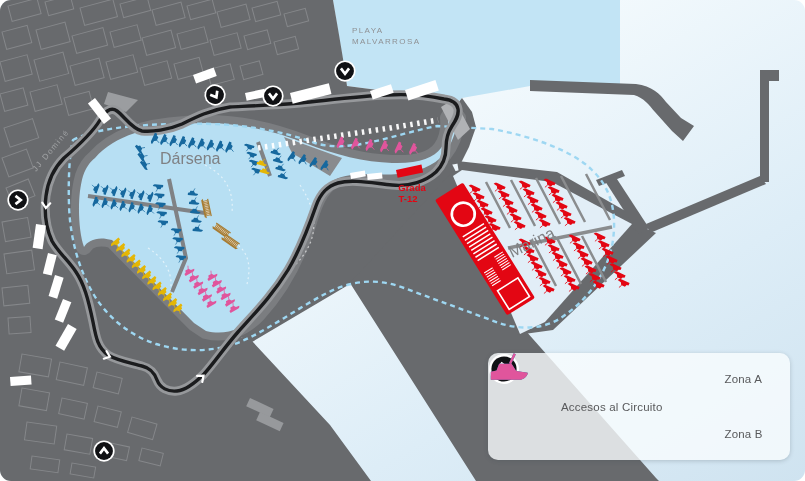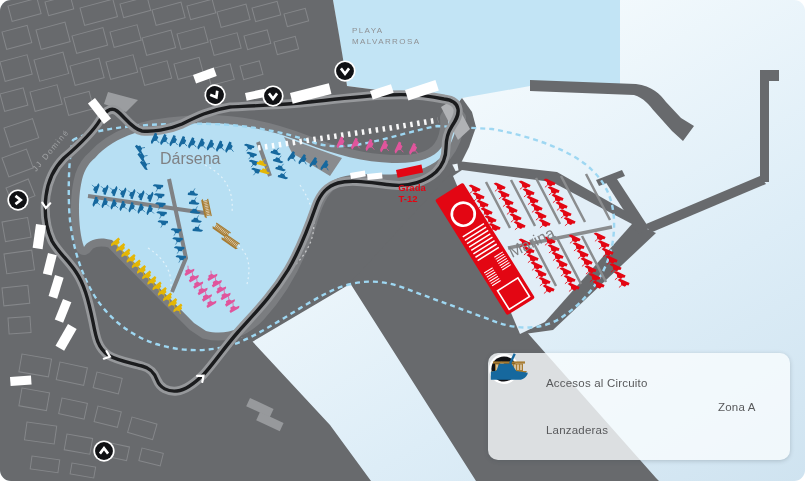--- a/index.html
+++ b/index.html
@@ -3,21 +3,21 @@
 <meta charset="utf-8">
 <style>
   html,body{margin:0;padding:0;background:#fff;font-family:"Liberation Sans",sans-serif;}
   #stage{position:relative;width:805px;height:481px;overflow:hidden;border-radius:11px;}
   #stage svg{position:absolute;left:0;top:0;}
   text{font-family:"Liberation Sans",sans-serif;}
   #legend{position:absolute;left:488px;top:353px;width:302px;height:107px;
     background:rgba(249,252,254,0.80);border-radius:10px;
     box-shadow:0 1px 4px rgba(60,70,80,0.25);display:flex;padding:0;}
   .lg-col{display:flex;flex-direction:column;justify-content:space-around;padding:6px 0;}
-  .lg-col.left{width:172px;}
+  .lg-col.left{width:172px;margin-left:15px;}
   .lg-col.right{width:130px;gap:16px;}
   .lg-row{display:flex;align-items:center;height:31px;}
   .lg-icon{width:58px;display:flex;justify-content:center;align-items:center;flex:0 0 58px;}
   .lg-label{font-size:11.5px;color:#58595b;letter-spacing:0.2px;}
 </style>
 </head>
 <body>
 
 <div id="stage">
 <svg id="map-svg" width="805" height="481" viewBox="0 0 805 481">
@@ -356,33 +356,33 @@
 <div id="legend">
   <div class="lg-col left">
     <div class="lg-row">
       <span class="lg-icon">
         <svg width="32" height="32" viewBox="-16 -16 32 32">
               <use href="#access" transform="scale(1.2)"></use>
             </svg>
       </span>
       <span class="lg-label">Accesos al Circuito</span>
     </div>
-    <div class="lg-row">
-      <span class="lg-icon">
-        <svg width="42" height="24" viewBox="-21 -12 42 24">
-              <use href="#shuttle" transform="translate(0,2)" fill="#a87c32" color="#a87c32"></use>
-            </svg>
-      </span>
-      <span class="lg-label">Lanzaderas</span>
-    </div>
   </div>
   <div class="lg-col right">
     <div class="lg-row">
       <span class="lg-icon">
         <svg width="42" height="28" viewBox="-21 -14 42 28">
               <use href="#yacht" transform="translate(0,4) scale(2.6)" fill="#16689e" color="#16689e"></use>
             </svg>
       </span>
       <span class="lg-label">Zona A</span>
     </div>
+    <div class="lg-row">
+      <span class="lg-icon">
+        <svg width="42" height="28" viewBox="-21 -14 42 28">
+              <use href="#yacht" transform="translate(0,4) scale(2.6)" fill="#e0559c" color="#e0559c"></use>
+            </svg>
+      </span>
+      <span class="lg-label">Zona B</span>
+    </div>
   </div>
 </div>
 </div>
 
 </body></html>

